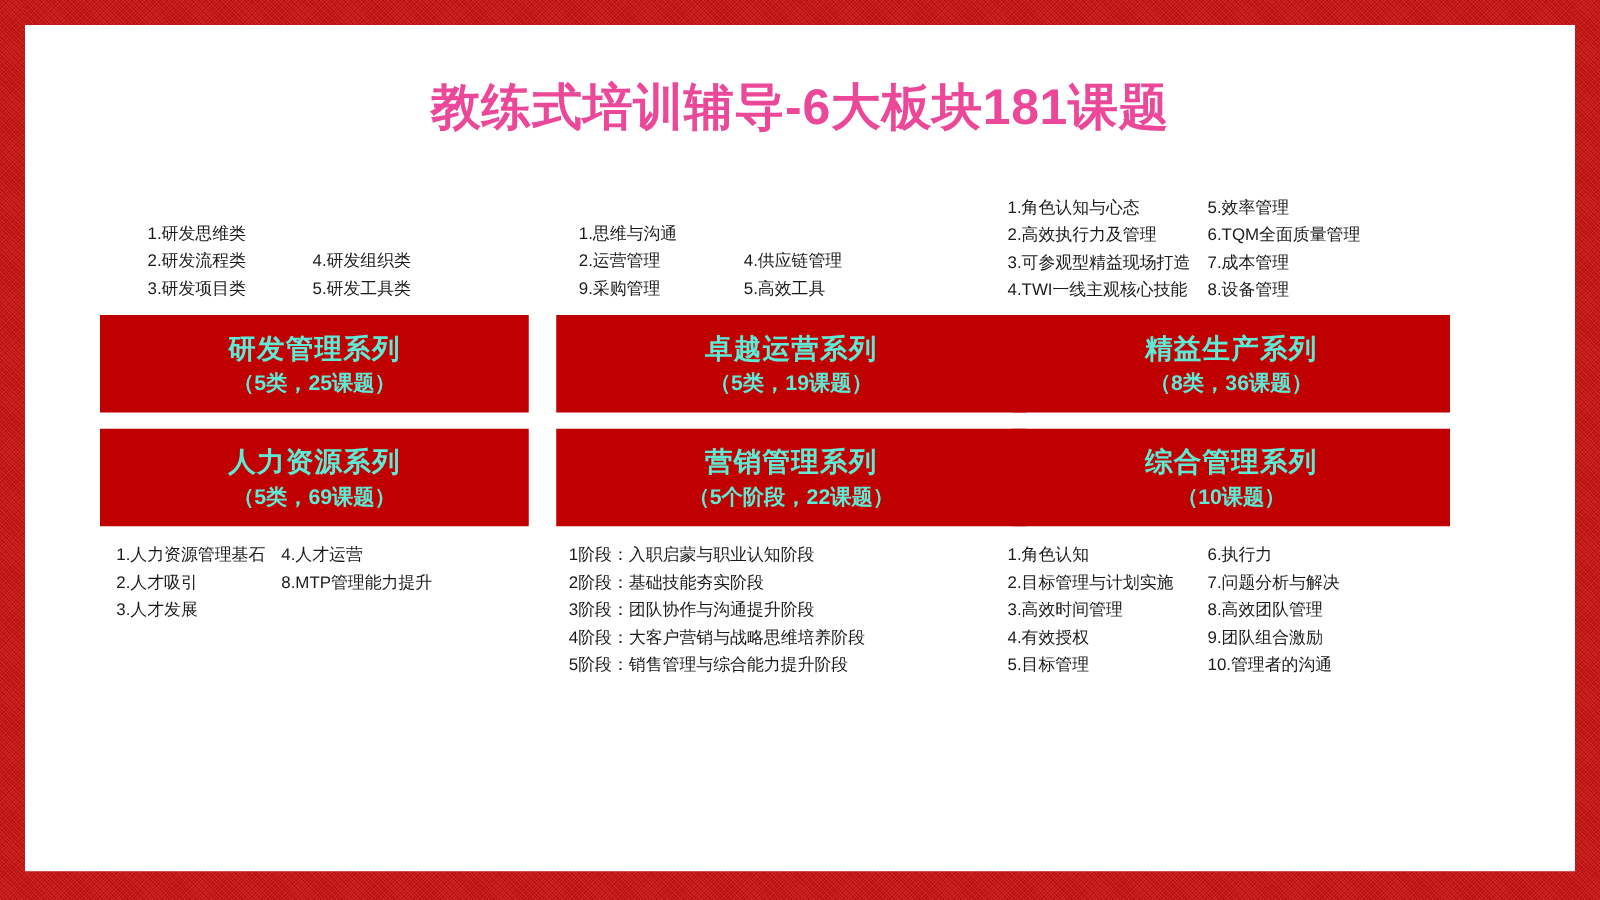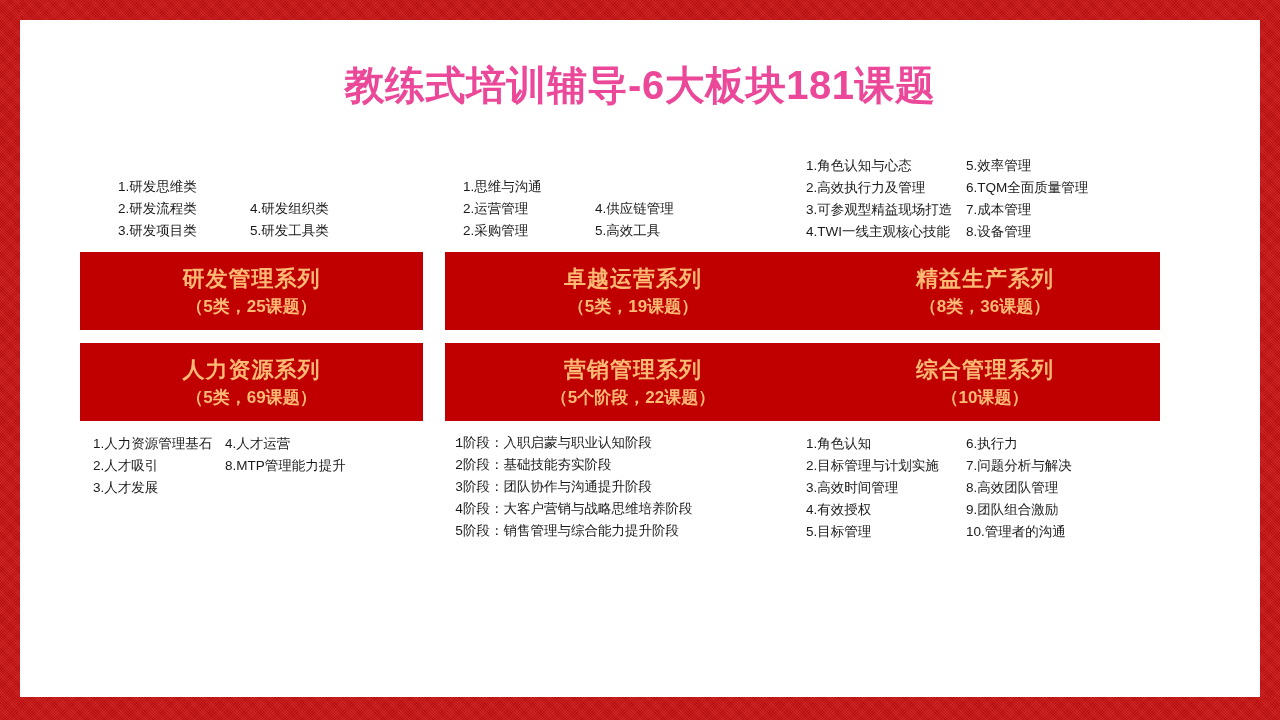--- a/index.html
+++ b/index.html
@@ -62,21 +62,21 @@
   }
   .detail-list .cell-a {
     width: 132px;
     flex: 0 0 auto;
   }
   .detail-list .cell-b {
     flex: 0 0 auto;
     text-align: right;
   }
   .detail-list.wide .cell-a { width: 160px; }
-  .detail-list.stage .cell-a { width: auto; font-family: Liberation Mono, monospace; }
+  .detail-list.stage .cell-a { width: auto; }
 
   
   #top-d1 { left: 118px; top: 176px; }
   #top-d2 { left: 463px; top: 176px; }
   #top-d3 { left: 806px; top: 155px; }
 
   
   #bot-d1 { left: 93px;  top: 433px; }
   #bot-d2 { left: 455px; top: 433px; }
   #bot-d3 { left: 806px; top: 433px; }
@@ -85,21 +85,21 @@
   .boxrow {
     position: absolute;
   }
   .boxrow.row-1 { top: 252px; }
   .boxrow.row-2 { top: 343px; }
 
   .series-box {
     position: absolute;
     height: 78px;
     background: #c00000;
-    color: #fdba74;
+    color: #5eead4;
     display: flex;
     flex-direction: column;
     align-items: center;
     justify-content: center;
     box-sizing: border-box;
   }
   .series-box .bname {
     font-size: 22px;
     font-weight: bold;
     line-height: 30px;
@@ -147,21 +147,21 @@
   <div class="detail-list" id="top-d2">
     <div class="row">
       <span class="cell-a">1.思维与沟通</span>
       <span class="cell-b"></span>
     </div>
     <div class="row">
       <span class="cell-a">2.运营管理</span>
       <span class="cell-b">4.供应链管理</span>
     </div>
     <div class="row">
-      <span class="cell-a">2.采购管理</span>
+      <span class="cell-a">9.采购管理</span>
       <span class="cell-b">5.高效工具</span>
     </div>
   </div>
 
   <div class="detail-list wide" id="top-d3">
     <div class="row">
       <span class="cell-a">1.角色认知与心态</span>
       <span class="cell-b">5.效率管理</span>
     </div>
     <div class="row">

